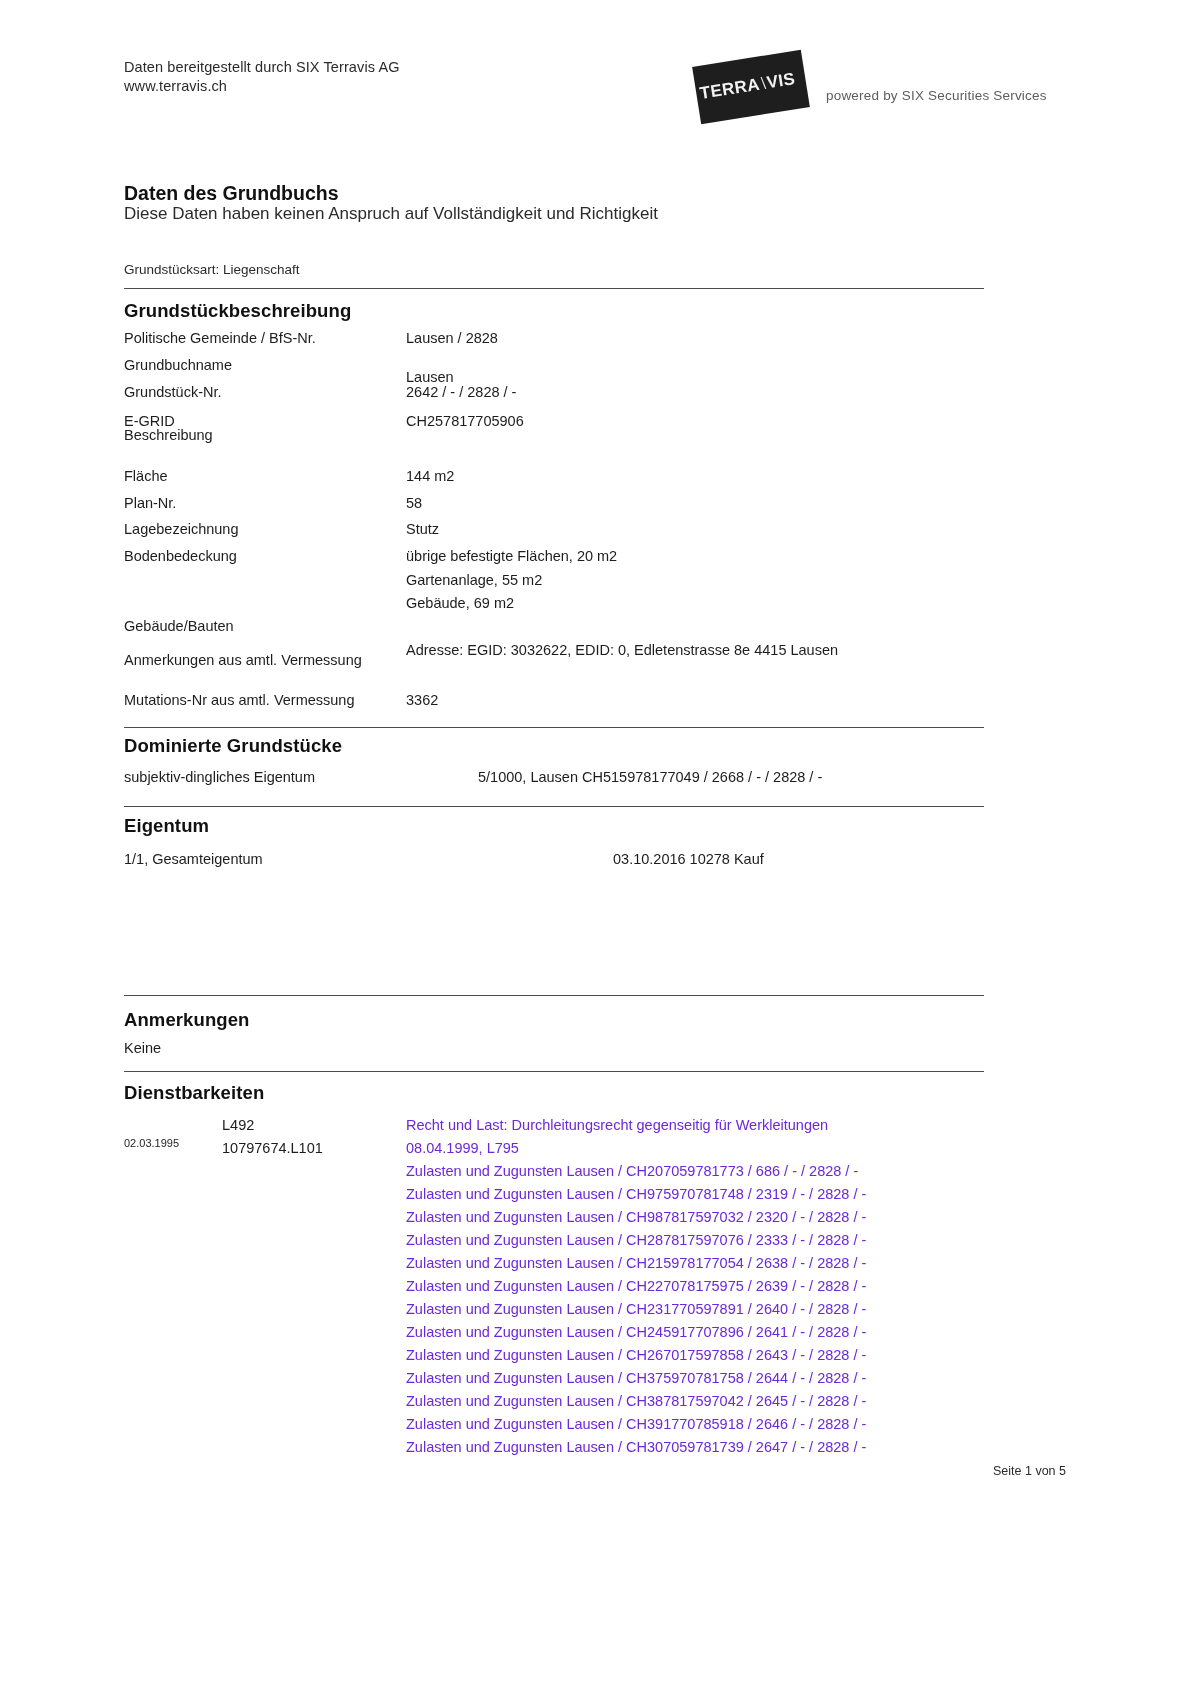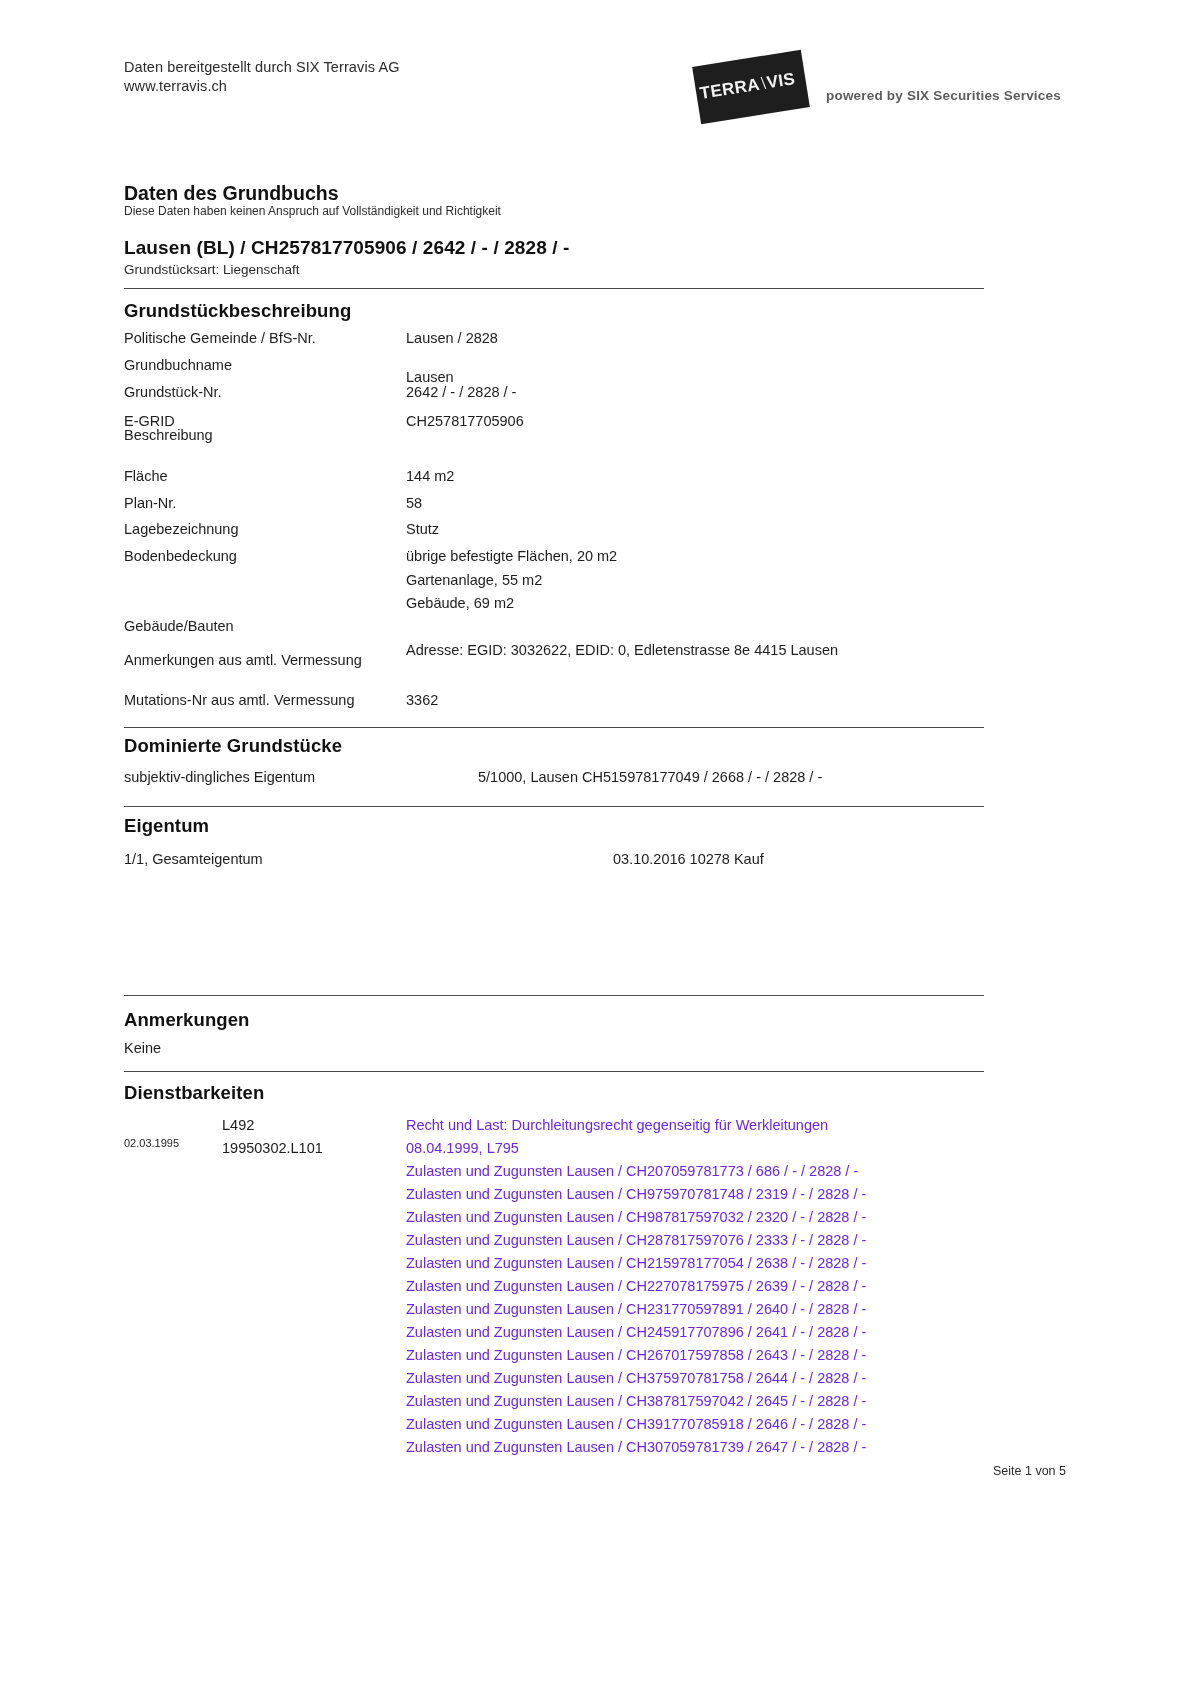--- a/index.html
+++ b/index.html
@@ -77,21 +77,20 @@
     padding: 0 1px;
   }
   .logo-tagline {
     position: absolute;
     left: 136px;
     top: 38px;
     font-size: 13.5px;
     color: #5d5d5d;
     white-space: nowrap;
     letter-spacing: 0.2px;
-    font-weight: bold;
   }
 
   
   .doc-title {
     position: absolute;
     left: 124px;
     top: 142px;
     font-size: 25px;
     font-weight: bold;
     letter-spacing: 0.2px;
@@ -102,21 +101,21 @@
     left: 124px;
     top: 182px;
     font-size: 19.5px;
     font-weight: bold;
     color: #111;
   }
   .subtitle-note {
     position: absolute;
     left: 124px;
     top: 204px;
-    font-size: 12px;
+    font-size: 17px;
     color: #2b2b2b;
   }
   .parcel-line {
     position: absolute;
     left: 124px;
     top: 237px;
     font-size: 19px;
     font-weight: bold;
     color: #111;
     letter-spacing: 0.1px;
@@ -219,21 +218,20 @@
     </div>
 
     <div class="logo-wrap">
       <div class="logo-box"></div>
       <div class="logo-text"><span>TERRA</span><span class="logo-slash">\</span><span>VIS</span></div>
       <div class="logo-tagline">powered by SIX Securities Services</div>
     </div>
 
     <div class="subtitle">Daten des Grundbuchs</div>
     <div class="subtitle-note">Diese Daten haben keinen Anspruch auf Vollständigkeit und Richtigkeit</div>
-    <div class="parcel-line">Lausen (BL) / CH257817705906 / 2642 / - / 2828 / -</div>
     <div class="parcel-kind">Grundstücksart: Liegenschaft</div>
 
     <div class="rule" style="top:288px"></div>
     <div class="sec-h" style="top:300px">Grundstückbeschreibung</div>
 
     <div class="fld-label" style="top:330px">Politische Gemeinde / BfS-Nr.</div>
     <div class="fld-value" style="top:330px">Lausen / 2828</div>
 
     <div class="fld-label" style="top:357px">Grundbuchname</div>
     <div class="fld-value" style="top:369px">Lausen</div>
@@ -282,21 +280,21 @@
 
     <div class="rule" style="top:995px"></div>
     <div class="sec-h" style="top:1009px">Anmerkungen</div>
     <div class="plain" style="top:1040px">Keine</div>
 
     <div class="rule" style="top:1071px"></div>
     <div class="sec-h" style="top:1082px">Dienstbarkeiten</div>
 
     <div class="dst-date" style="top:1117px">02.03.1995</div>
     <div class="dst-ref" style="top:1117px">L492</div>
-    <div class="dst-ref" style="top:1140px">19950302.L101</div>
+    <div class="dst-ref" style="top:1140px">10797674.L101</div>
 
     <div class="dst-text" style="top:1117px">Recht und Last:  Durchleitungsrecht gegenseitig für Werkleitungen</div>
     <div class="dst-text" style="top:1140px">08.04.1999, L795</div>
     <div class="dst-text" style="top:1163px">Zulasten und Zugunsten Lausen / CH207059781773 / 686 / - / 2828 / -</div>
     <div class="dst-text" style="top:1186px">Zulasten und Zugunsten Lausen / CH975970781748 / 2319 / - / 2828 / -</div>
     <div class="dst-text" style="top:1209px">Zulasten und Zugunsten Lausen / CH987817597032 / 2320 / - / 2828 / -</div>
     <div class="dst-text" style="top:1232px">Zulasten und Zugunsten Lausen / CH287817597076 / 2333 / - / 2828 / -</div>
     <div class="dst-text" style="top:1255px">Zulasten und Zugunsten Lausen / CH215978177054 / 2638 / - / 2828 / -</div>
     <div class="dst-text" style="top:1278px">Zulasten und Zugunsten Lausen / CH227078175975 / 2639 / - / 2828 / -</div>
     <div class="dst-text" style="top:1301px">Zulasten und Zugunsten Lausen / CH231770597891 / 2640 / - / 2828 / -</div>

